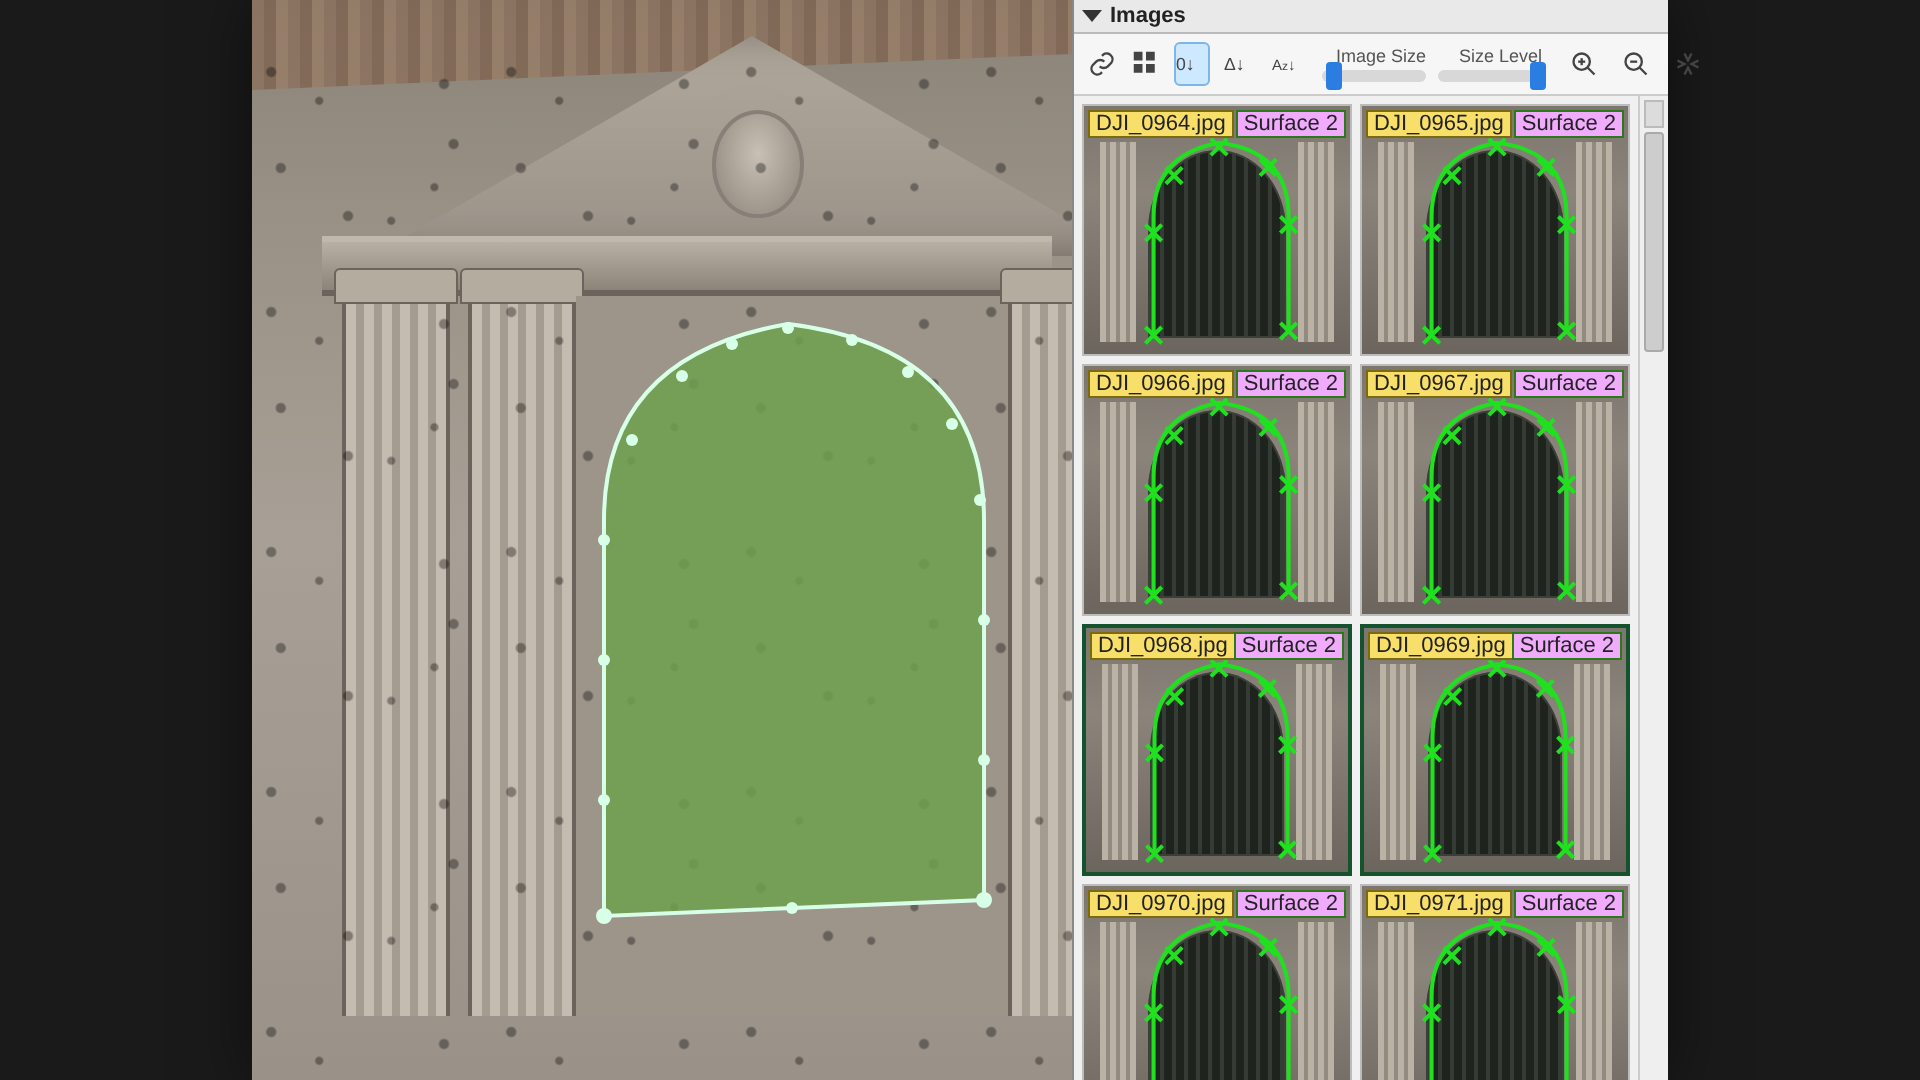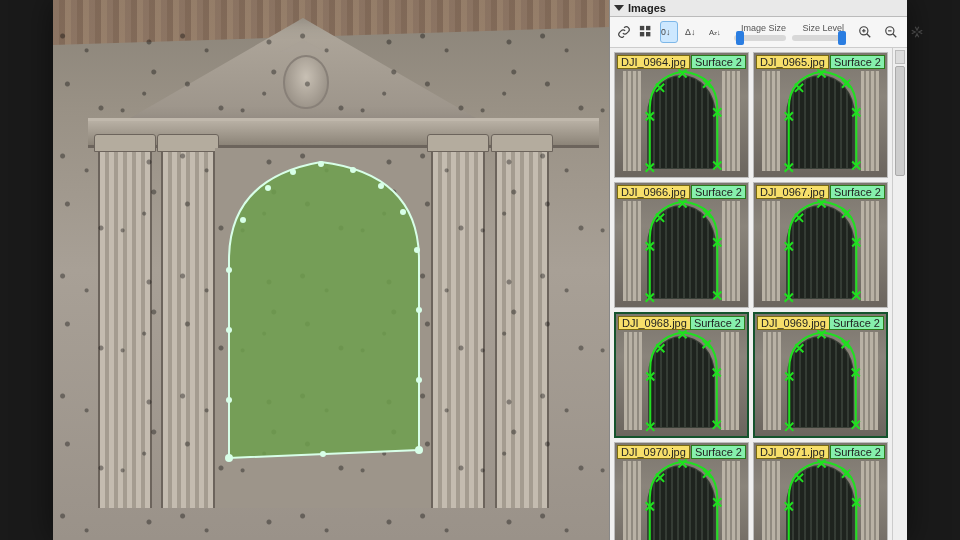--- a/index.html
+++ b/index.html
@@ -7,21 +7,21 @@
   body {
     background: #1a1a1a;
     font-family: "Segoe UI", Tahoma, sans-serif;
     font-size: 11px;
     color: #222;
     display: flex;
     justify-content: center;
     align-items: center;
   }
   .app {
-    width: 854px;
+    width: 708px;
     height: 540px;
     background: #2a2a2a;
     display: flex;
     position: relative;
     box-shadow: 0 0 30px rgba(0,0,0,0.5);
   }
   
   .viewport {
     flex: 1;
     position: relative;
@@ -167,21 +167,21 @@
     background:#1e231e;
     border-radius: 38px 38px 0 0 / 44px 44px 0 0;
     box-shadow: inset 0 0 0 1px #3a4038;
     background-image: repeating-linear-gradient(90deg, rgba(80,90,80,0.45) 0 2px, transparent 2px 6px);
   }
   .tlab {
     position:absolute; top:2px; padding:0 3px; font-size:11px; line-height:12px;
     background:#f7df6a; border:1px solid #7a6a10; white-space:nowrap;
   }
   .tlab.left{ left:2px; }
-  .tlab.right{ right:2px; background:#86efac; border-color:#2a7a1a;}
+  .tlab.right{ right:2px; background:#f0abfc; border-color:#2a7a1a;}
   
   .thumb svg { position:absolute; inset:0; }
   .tpoly { fill:none; stroke:#20e020; stroke-width:2; }
   .tmark { stroke:#20e020; stroke-width:2; }
 </style>
 </head>
 <body>
 
 <div class="app">
 

